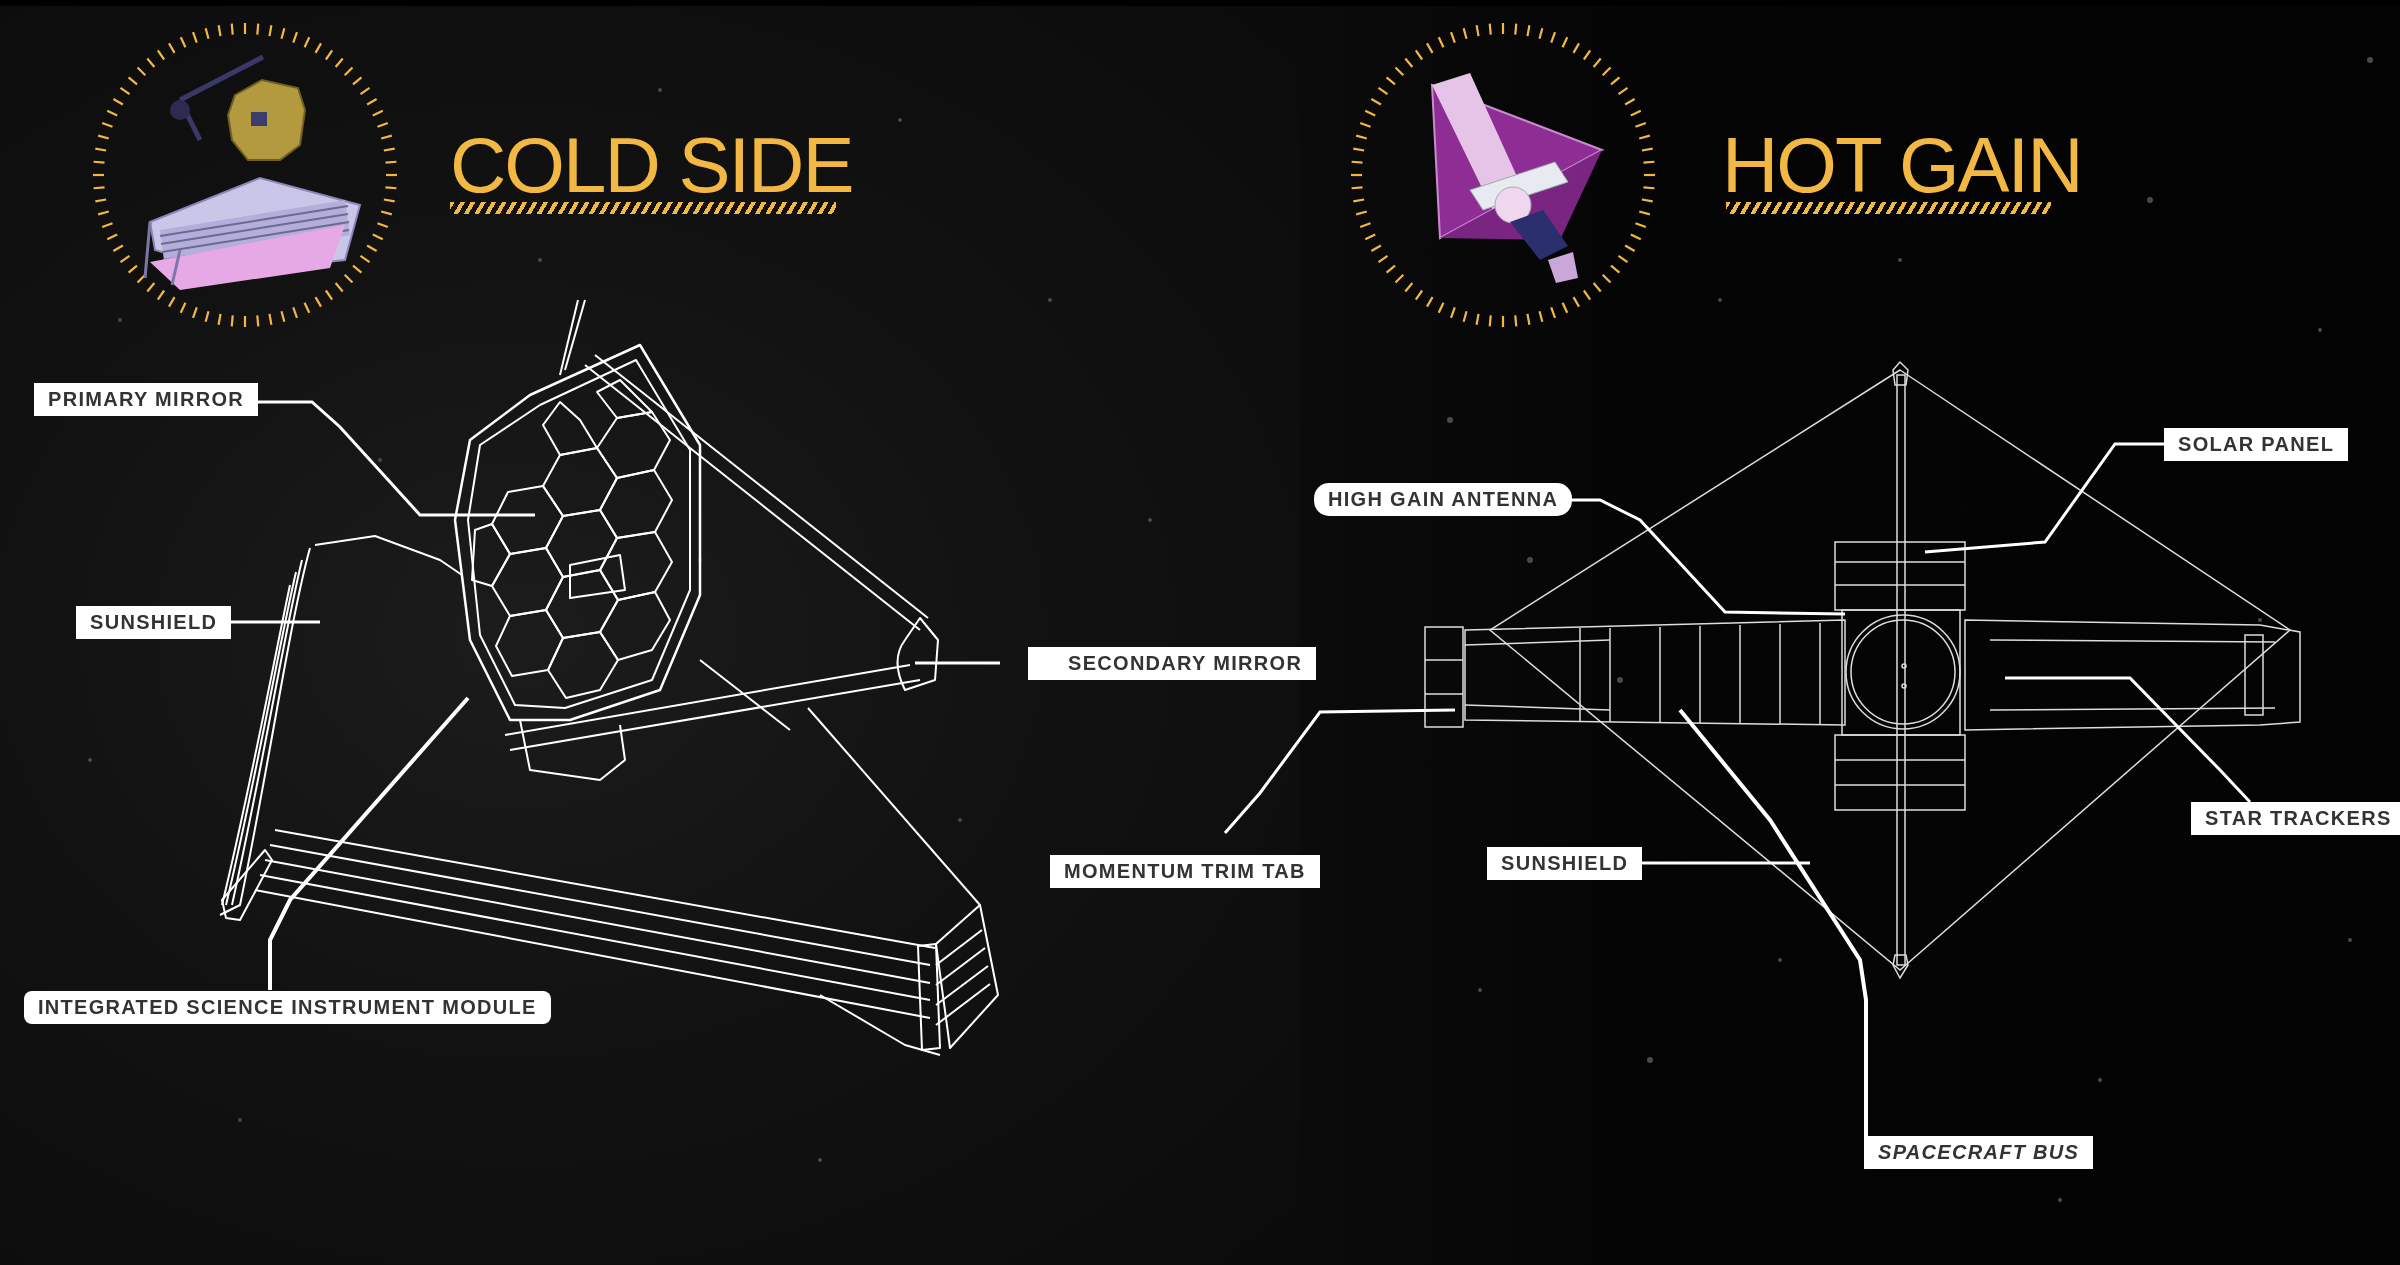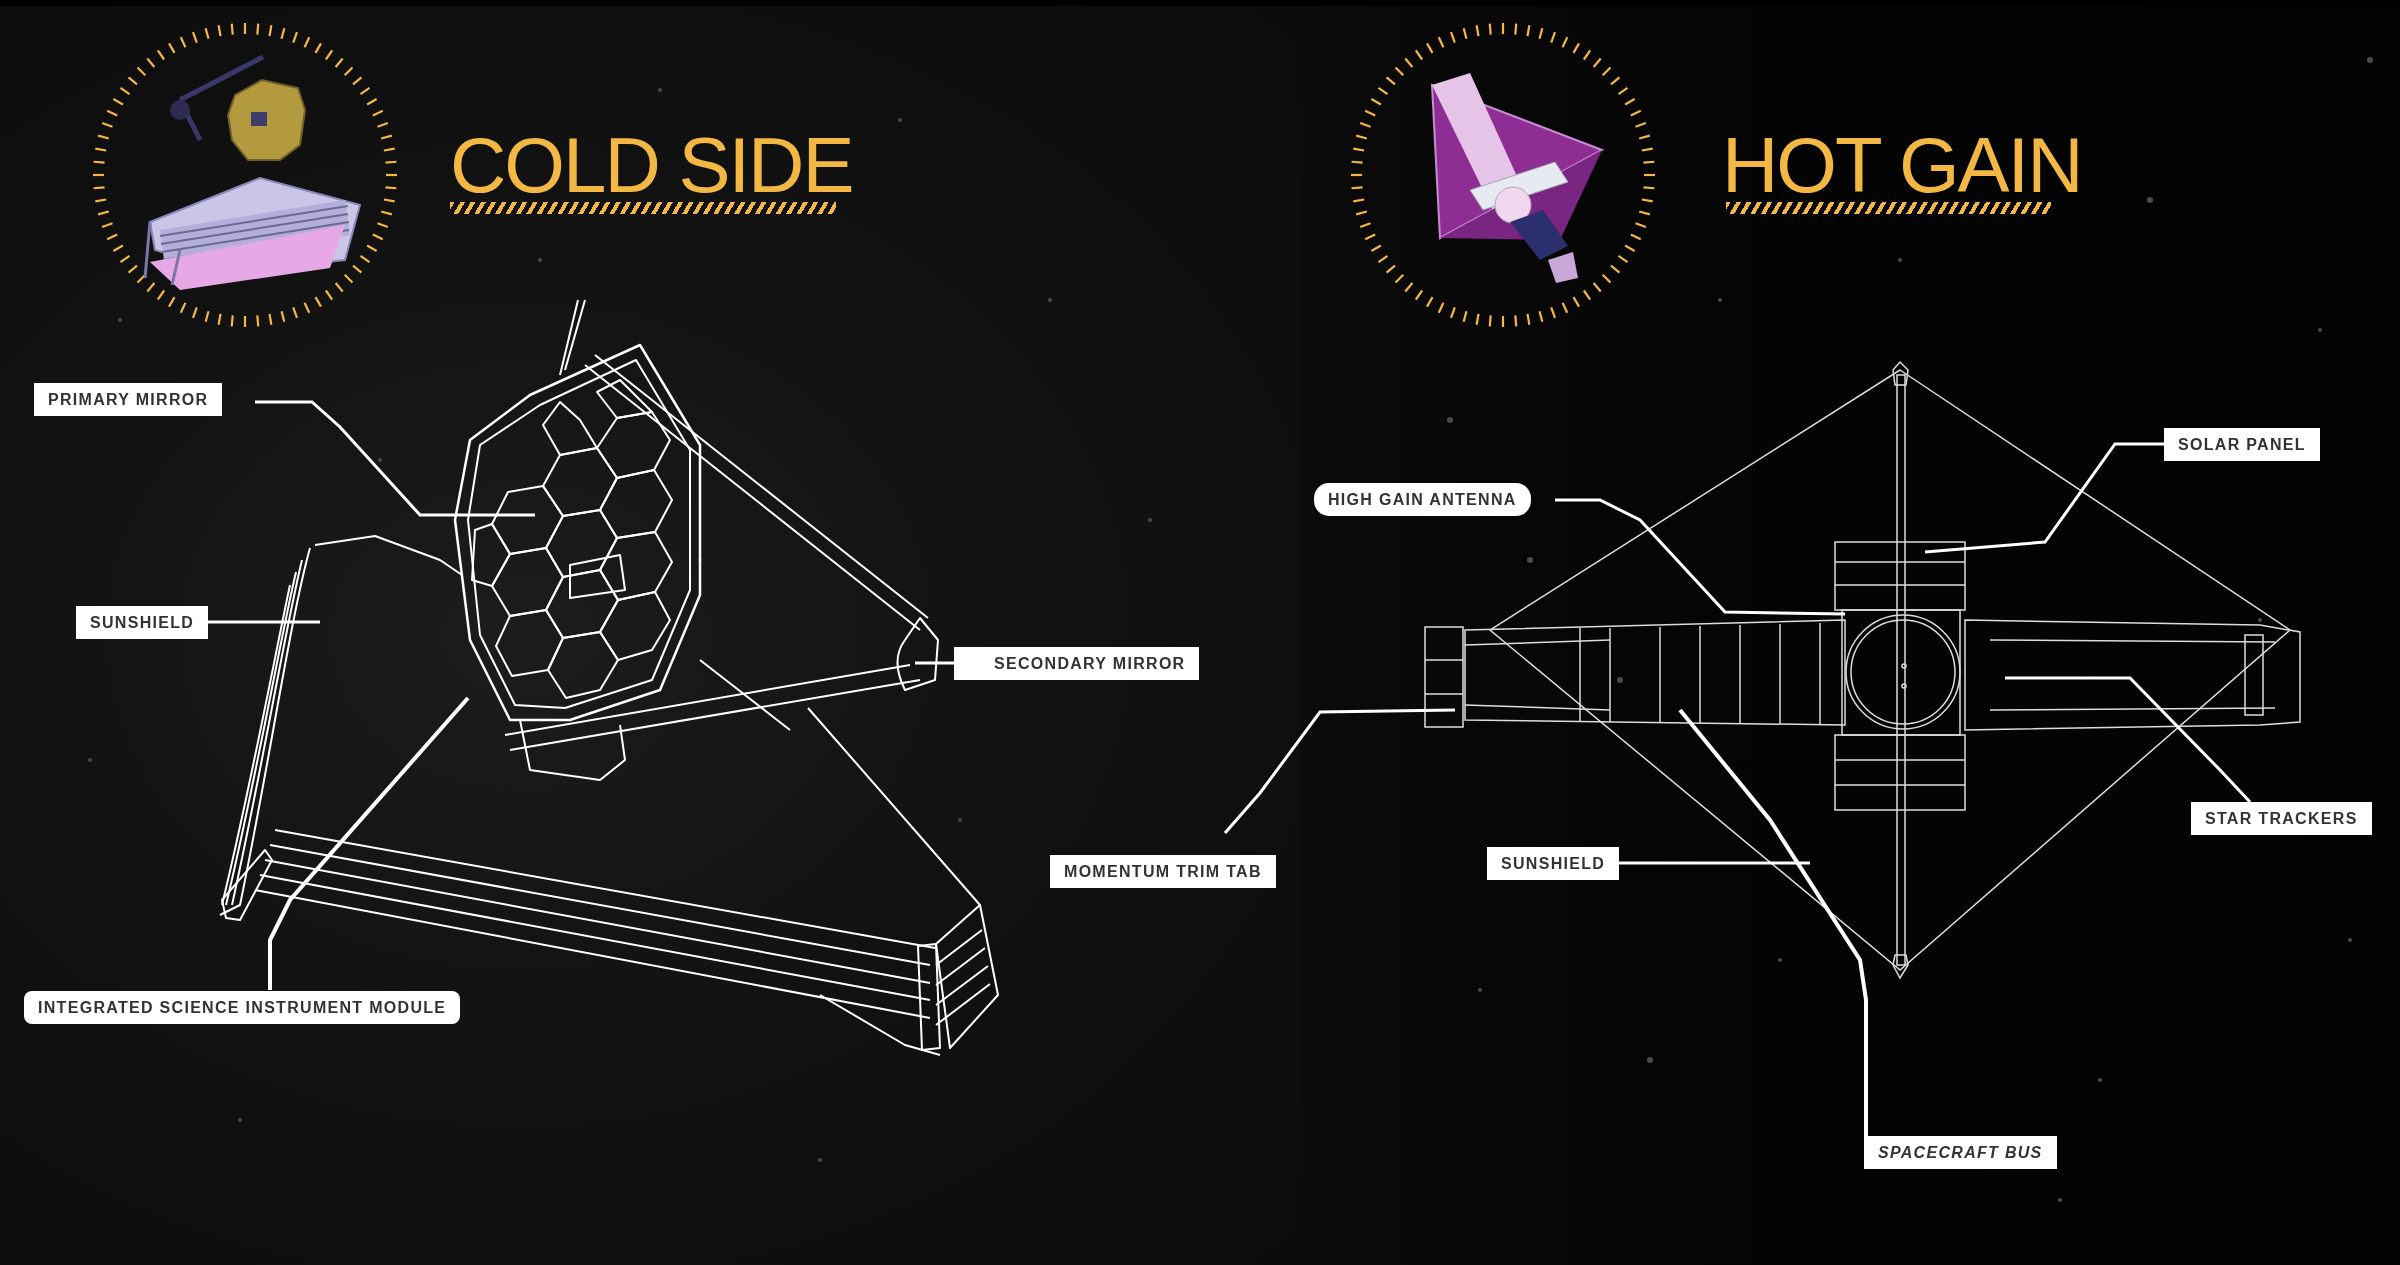--- a/index.html
+++ b/index.html
@@ -17,21 +17,21 @@
   .title {
     position:absolute; color:#F2B843; font-weight:normal; font-size:78px;
     letter-spacing:-2px; line-height:1; white-space:nowrap;
   }
   .stripe {
     position:absolute; height:12px;
     background: repeating-linear-gradient(120deg, #F2B843 0 4px, transparent 4px 9px);
   }
   .label {
     position:absolute; background:#fff; color:#333;
-    font-weight:bold; font-size:16px; letter-spacing:1.3px;
+    font-weight:bold; font-size:20px; letter-spacing:1.3px;
     height:33px; line-height:33px; padding:0 14px; white-space:nowrap;
     box-sizing:border-box;
   }
 </style>
 </head>
 <body>
 
 <div class="top-strip"></div>
 <div class="bg-cold"></div>
 <div class="bg-hot"></div>
@@ -374,21 +374,21 @@
 </svg>
 
 <div class="title" style="left:450px; top:126px;">COLD SIDE</div>
 <div class="stripe" style="left:450px; top:202px; width:386px;"></div>
 
 <div class="title" style="left:1722px; top:126px;">HOT GAIN</div>
 <div class="stripe" style="left:1726px; top:202px; width:325px;"></div>
 
 <div class="label" style="left:34px; top:383px;">PRIMARY MIRROR</div>
 <div class="label" style="left:76px; top:606px;">SUNSHIELD</div>
-<div class="label" style="left:954px; top:647px;padding-left:40px;">SECONDARY MIRROR</div>
+<div class="label" style="left:1028px; top:647px;padding-left:40px;">SECONDARY MIRROR</div>
 <div class="label" style="left:24px; top:991px;border-radius:8px;">INTEGRATED SCIENCE INSTRUMENT MODULE</div>
 
 <div class="label" style="left:1314px; top:483px;border-radius:15px;">HIGH GAIN ANTENNA</div>
 <div class="label" style="left:2164px; top:428px;">SOLAR PANEL</div>
 <div class="label" style="left:1050px; top:833px;margin-top:22px;">MOMENTUM TRIM TAB</div>
 <div class="label" style="left:2191px; top:802px;">STAR TRACKERS</div>
 <div class="label" style="left:1487px; top:847px;">SUNSHIELD</div>
 <div class="label" style="left:1864px; top:1136px;font-style:italic;">SPACECRAFT BUS</div>
 
 </body></html>

